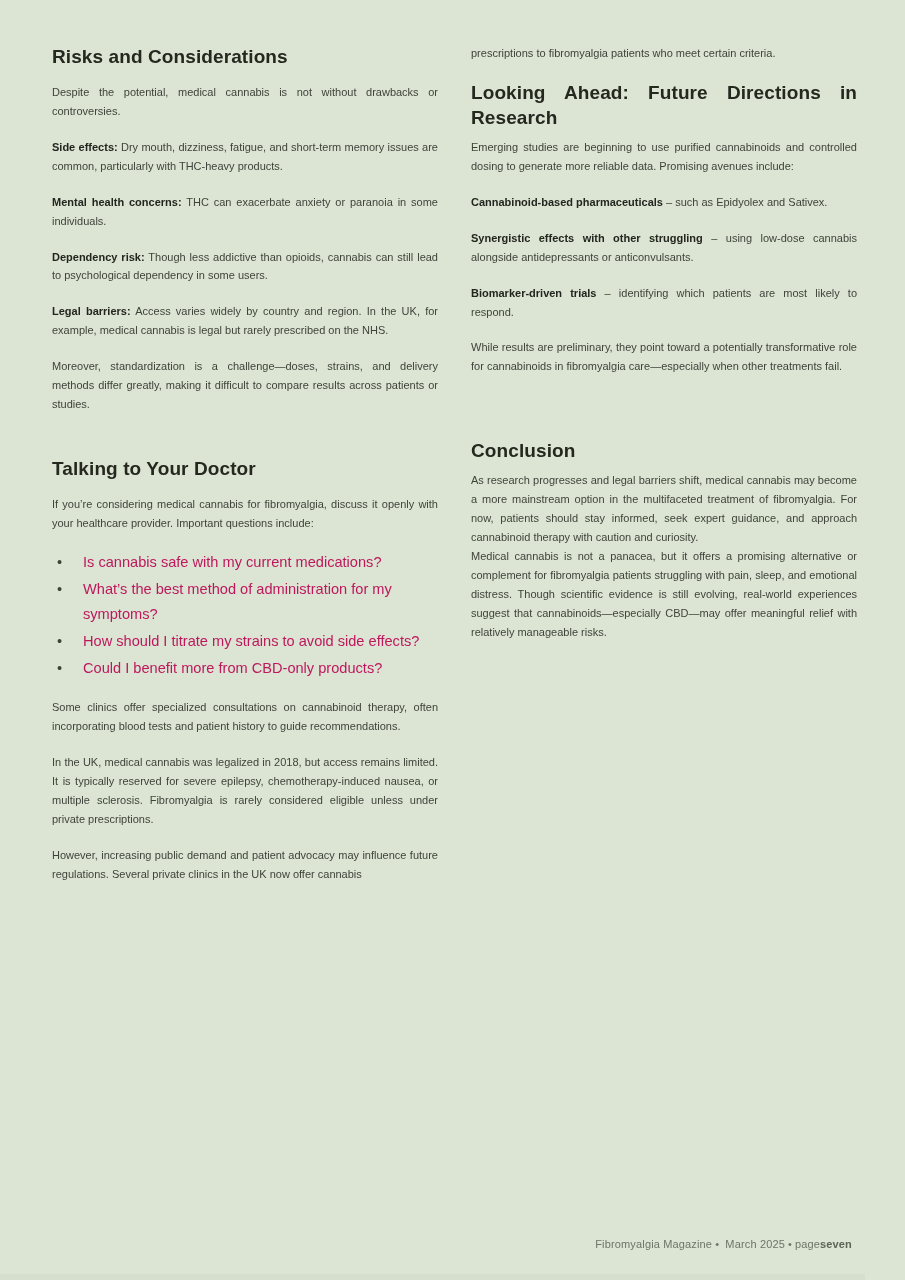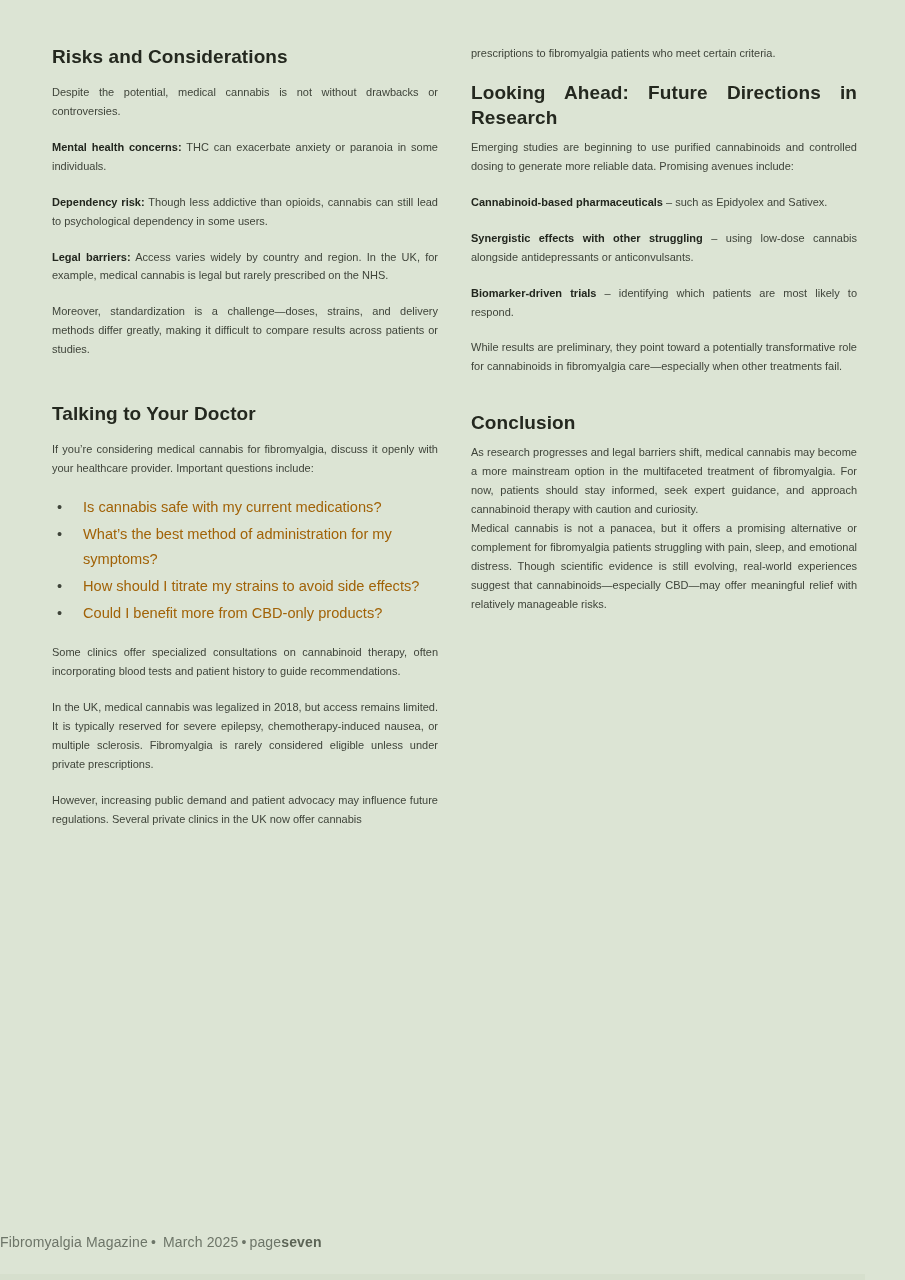--- a/index.html
+++ b/index.html
@@ -36,21 +36,21 @@
     font-weight: 700;
     line-height: 1.32;
     letter-spacing: 0.1px;
     color: #24281f;
     margin: 0 0 14px 0;
     text-align: justify;
     text-align-last: left;
   }
   h2.heading.tight { margin-bottom: 8px; }
   h2.heading.spaced-top { margin-top: 42px; }
-  h2.heading.spaced-top-lg { margin-top: 34px; }
+  h2.heading.spaced-top-lg { margin-top: 62px; }
   p.para {
     font-size: 11px;
     line-height: 1.72;
     margin: 0 0 17px 0;
     color: #3e4339;
     text-align: justify;
     text-align-last: left;
     hyphens: none;
   }
   p.para.last { margin-bottom: 0; }
@@ -60,39 +60,39 @@
   }
   ul.qlist {
     list-style: none;
     margin: 0 0 17px 0;
     padding: 0 0 0 4px;
   }
   ul.qlist li {
     position: relative;
     font-size: 14.6px;
     line-height: 1.72;
-    color: #a16207;
+    color: #be185d;
     padding-left: 27px;
     margin-bottom: 2px;
   }
   ul.qlist li::before {
     content: "\2022";
     position: absolute;
     left: 1px;
     top: 0;
     color: #3e4339;
     font-size: 14.6px;
   }
   .footer {
     position: absolute;
     left: 0;
     right: 13px;
     bottom: 30px;
-    text-align: left;
-    font-size: 14px;
+    text-align: right;
+    font-size: 11px;
     color: #6d7568;
     letter-spacing: 0.15px;
   }
   .footer .sep { padding: 0 3px; }
   .footer .pagelabel { }
   .footer .pagenum { font-weight: 700; color: #5c6456; }
   .bottom-edge {
     position: absolute;
     left: 0; right: 0; bottom: 0;
     height: 6px;
@@ -105,20 +105,21 @@
 <div class="page">
 
   <div class="columns">
 
     <div class="col">
 
       <h2 class="heading">Risks and Considerations</h2>
 
       <p class="para">Despite the potential, medical cannabis is not without drawbacks or controversies.</p>
 
+      <p class="para"><b>Side effects:</b><span> Dry mouth, dizziness, fatigue, and short-term memory issues are common, particularly with THC-heavy products.</span></p>
 
       <p class="para"><b>Mental health concerns:</b><span> THC can exacerbate anxiety or paranoia in some individuals.</span></p>
 
       <p class="para"><b>Dependency risk:</b><span> Though less addictive than opioids, cannabis can still lead to psychological dependency in some users.</span></p>
 
       <p class="para"><b>Legal barriers:</b><span> Access varies widely by country and region. In the UK, for example, medical cannabis is legal but rarely prescribed on the NHS.</span></p>
 
       <p class="para">Moreover, standardization is a challenge—doses, strains, and delivery methods differ greatly, making it difficult to compare results across patients or studies.</p>
 
       <h2 class="heading spaced-top">Talking to Your Doctor</h2>

